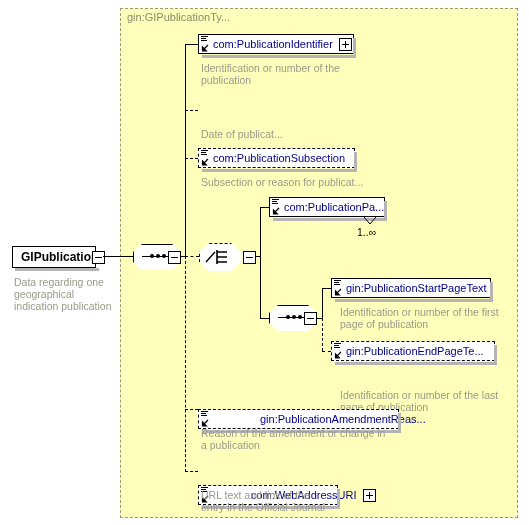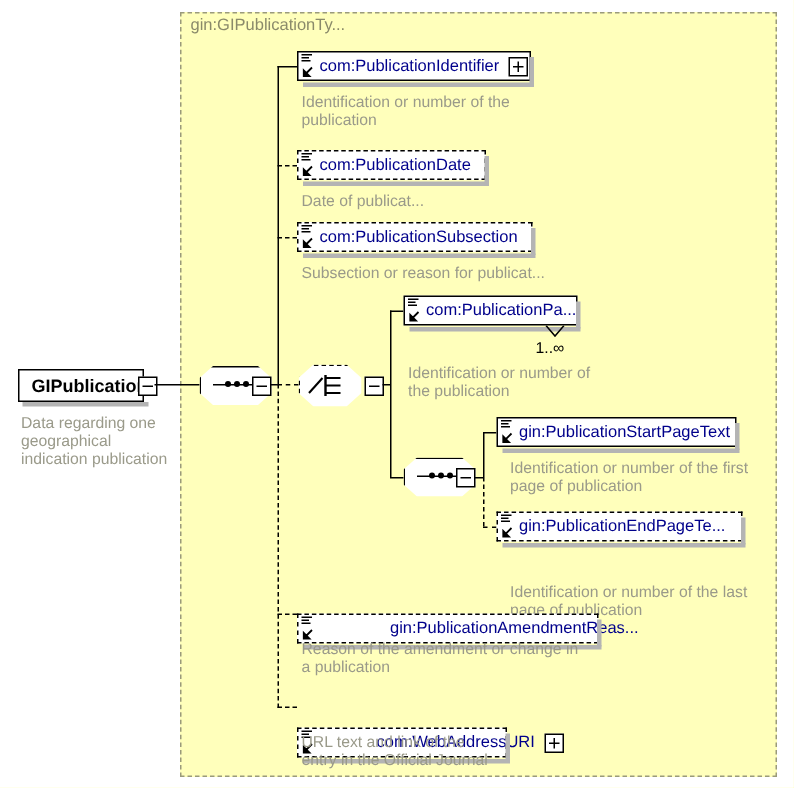--- a/index.html
+++ b/index.html
@@ -127,33 +127,20 @@
         <path d="M7 1 L1.5 6.5 M1.5 3 L1.5 6.8 L5.3 6.8 Z" stroke="#000" stroke-width="1.2" fill="#000"></path>
       </svg>
     <span class="nm">com:PublicationIdentifier</span>
     <span class="expander"></span>
     <span class="shadow"></span>
     <span class="shadow2"></span>
   </div>
   <div class="ann" style="left:201px;top:62px;width:180px;">Identification or number of the
 publication</div>
 
-  <div class="node opt" style="left:198px;top:100px;width:126px;">
-    <span class="glyph-lines">
-      <i></i>
-        <i></i>
-        <i></i>
-      </span>
-    <svg class="glyph-arrow" viewBox="0 0 8 8">
-        <path d="M7 1 L1.5 6.5 M1.5 3 L1.5 6.8 L5.3 6.8 Z" stroke="#000" stroke-width="1.2" fill="#000"></path>
-      </svg>
-    <span class="nm">com:PublicationDate</span>
-    <span class="shadow"></span>
-    <span class="shadow2"></span>
-  </div>
   <div class="ann" style="left:201px;top:128px;width:190px;">Date of publicat...</div>
 
   <div class="node opt" style="left:198px;top:148px;width:157px;">
     <span class="glyph-lines">
       <i></i>
         <i></i>
         <i></i>
       </span>
     <svg class="glyph-arrow" viewBox="0 0 8 8">
         <path d="M7 1 L1.5 6.5 M1.5 3 L1.5 6.8 L5.3 6.8 Z" stroke="#000" stroke-width="1.2" fill="#000"></path>
@@ -191,22 +178,20 @@
         <path d="M7 1 L1.5 6.5 M1.5 3 L1.5 6.8 L5.3 6.8 Z" stroke="#000" stroke-width="1.2" fill="#000"></path>
       </svg>
     <span class="nm">com:PublicationPa...</span>
     <span class="shadow"></span>
     <span class="shadow2"></span>
   </div>
   <svg style="position:absolute;left:363px;top:217px;width:14px;height:8px;" viewBox="0 0 14 8">
       <path d="M1 0 L7 7 L13 0" stroke="#000" stroke-width="1" fill="none"></path>
     </svg>
   <div class="card" style="left:357px;top:226px;">1..∞</div>
-  <div class="ann" style="left:272px;top:243px;width:170px;">Identification or number of
-the publication</div>
 
   <div class="comp" style="left:269px;top:305px;">
     <div class="octsh"></div>
     <div class="oct"></div>
     <div class="seqline"></div>
     <div class="dot" style="left:17px;"></div>
     <div class="dot" style="left:23px;"></div>
     <div class="dot" style="left:29px;"></div>
   </div>
   <div class="expander minus ext" style="left:304px;top:312px;"></div>

